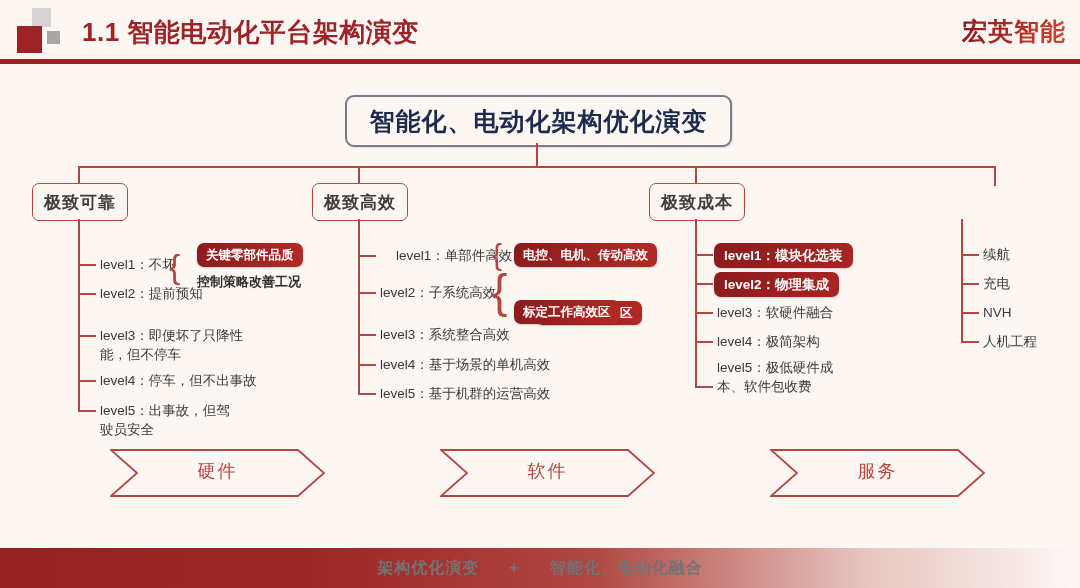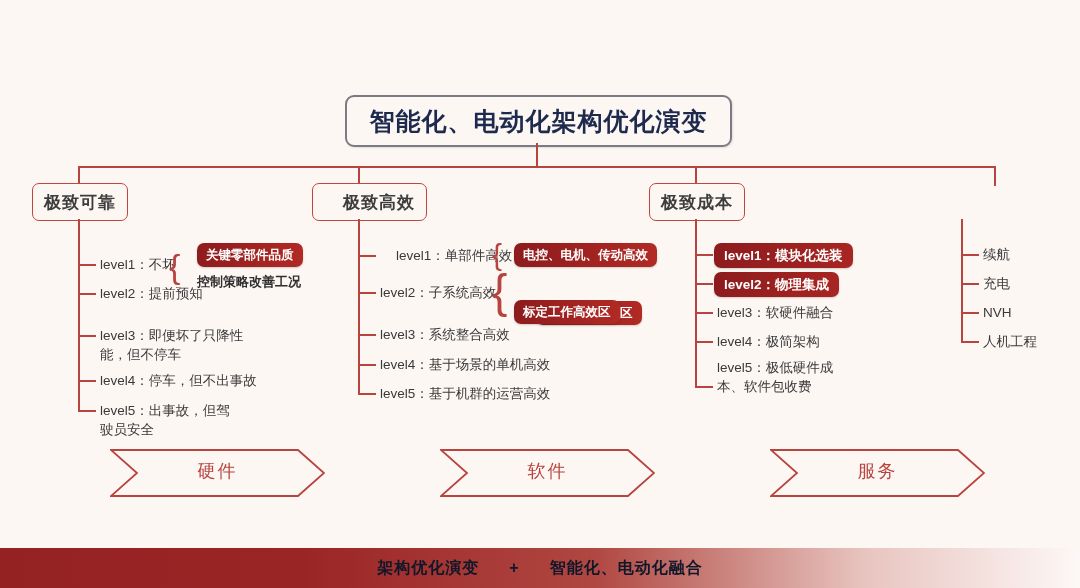--- a/index.html
+++ b/index.html
@@ -73,44 +73,52 @@
   .chev{position:absolute;top:449px;height:48px;}
   .chev svg{display:block;}
   .chev span{position:absolute;left:0;right:0;top:10px;text-align:center;
     font-size:18px;color:#b8443f;letter-spacing:2px;}
 
   
   .footer{position:absolute;left:0;top:548px;width:1080px;height:40px;
     background:linear-gradient(90deg,#952223 0%,#9a2525 28%,#b04741 55%,#e8c4bf 80%,#fdf8f7 100%);}
   .footer-txt{position:absolute;left:0;top:548px;width:1080px;height:40px;
     display:flex;align-items:center;justify-content:center;gap:30px;
-    font-size:16px;font-weight:bold;color:#0f172a;letter-spacing:1px;}
+    font-size:16px;font-weight:bold;color:#737373;letter-spacing:1px;}
   .footer-txt .plus{font-size:16px;font-weight:bold;}
 </style>
 </head>
 <body>
 
 <div class="slide">
 
+  <div class="header">
+    <div class="deco deco-top"></div>
+    <div class="deco deco-main"></div>
+    <div class="deco deco-small"></div>
+    <div class="title-h">1.1 智能电动化平台架构演变</div>
+    <div class="logo">宏英智能</div>
+    <div class="hrule"></div>
+  </div>
 
   <div class="root-box">
     <span>智能化、电动化架构优化演变</span>
   </div>
 
   <div class="conn v-root"></div>
   <div class="conn h-bus"></div>
   <div class="conn drop" style="left:78px;"></div>
   <div class="conn drop" style="left:358px;"></div>
   <div class="conn drop" style="left:695px;"></div>
   <div class="conn drop" style="left:994px;"></div>
 
   <div class="cat" style="left:32px;width:94px;">
     <span>极致可靠</span>
   </div>
-  <div class="cat" style="left:312px;width:94px;padding-left:19px;">
+  <div class="cat" style="left:312px;width:94px;">
     <span>极致高效</span>
   </div>
   <div class="cat" style="left:649px;width:94px;">
     <span>极致成本</span>
   </div>
 
   <div class="col">
     <div class="spine" style="left:78px;top:219px;height:192px;"></div>
     <div class="tick" style="left:78px;top:264px;"></div>
     <div class="tick" style="left:78px;top:293px;"></div>

